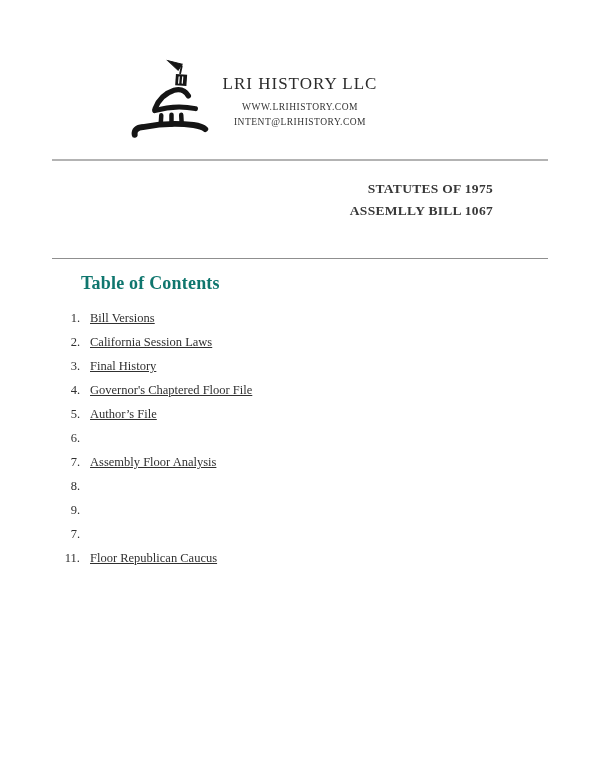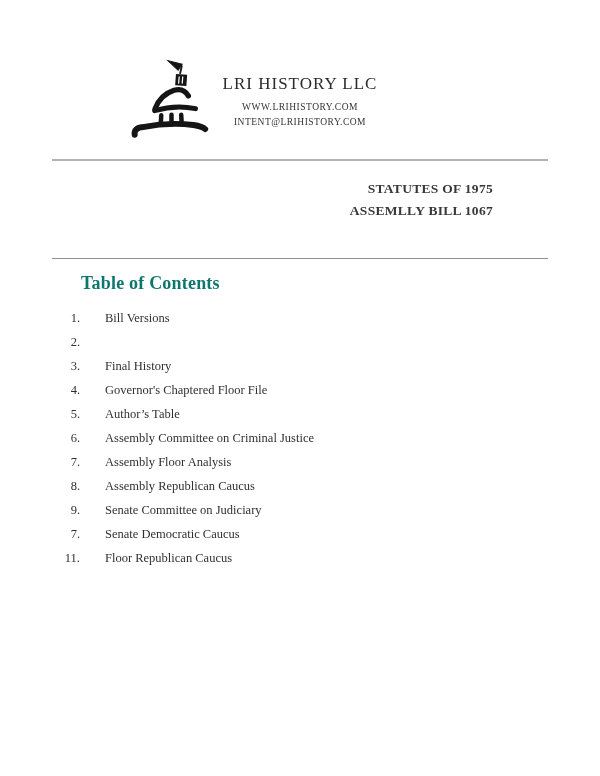--- a/index.html
+++ b/index.html
@@ -60,21 +60,21 @@
     position: absolute; left: 52px; top: 306px; right: 52px;
     list-style: none; margin: 0; padding: 0;
   }
   .toc-item {
     display: flex; height: 24px; line-height: 24px;
     font-size: 12.5px; color: #303030;
   }
   .toc-num {
     width: 28px; text-align: right; flex: 0 0 28px;
   }
-  .toc-label { margin-left: 25px; white-space: nowrap; }
+  .toc-label { margin-left: 10px; white-space: nowrap; text-decoration: underline; }
 </style>
 </head>
 <body>
 
 <div class="page">
 
   <div>
     <svg class="logo" viewBox="0 0 90 90" aria-hidden="true">
       <g stroke="#151515" fill="none" stroke-linecap="round">
 
@@ -116,52 +116,49 @@
 
   <div class="toc-title">Table of Contents</div>
 
   <ul class="toc-list">
     <li class="toc-item">
       <span class="toc-num">1.</span>
       <span class="toc-label">Bill Versions</span>
     </li>
     <li class="toc-item">
       <span class="toc-num">2.</span>
+      <span class="toc-label">California Session Laws</span>
     </li>
     <li class="toc-item">
       <span class="toc-num">3.</span>
       <span class="toc-label">Final History</span>
     </li>
     <li class="toc-item">
       <span class="toc-num">4.</span>
       <span class="toc-label">Governor's Chaptered Floor File</span>
     </li>
     <li class="toc-item">
       <span class="toc-num">5.</span>
-      <span class="toc-label">Author’s Table</span>
+      <span class="toc-label">Author’s File</span>
     </li>
     <li class="toc-item">
       <span class="toc-num">6.</span>
-      <span class="toc-label">Assembly Committee on Criminal Justice</span>
     </li>
     <li class="toc-item">
       <span class="toc-num">7.</span>
       <span class="toc-label">Assembly Floor Analysis</span>
     </li>
     <li class="toc-item">
       <span class="toc-num">8.</span>
-      <span class="toc-label">Assembly Republican Caucus</span>
     </li>
     <li class="toc-item">
       <span class="toc-num">9.</span>
-      <span class="toc-label">Senate Committee on Judiciary</span>
     </li>
     <li class="toc-item">
       <span class="toc-num">7.</span>
-      <span class="toc-label">Senate Democratic Caucus</span>
     </li>
     <li class="toc-item">
       <span class="toc-num">11.</span>
       <span class="toc-label">Floor Republican Caucus</span>
     </li>
   </ul>
 
 </div>
 
 </body></html>

